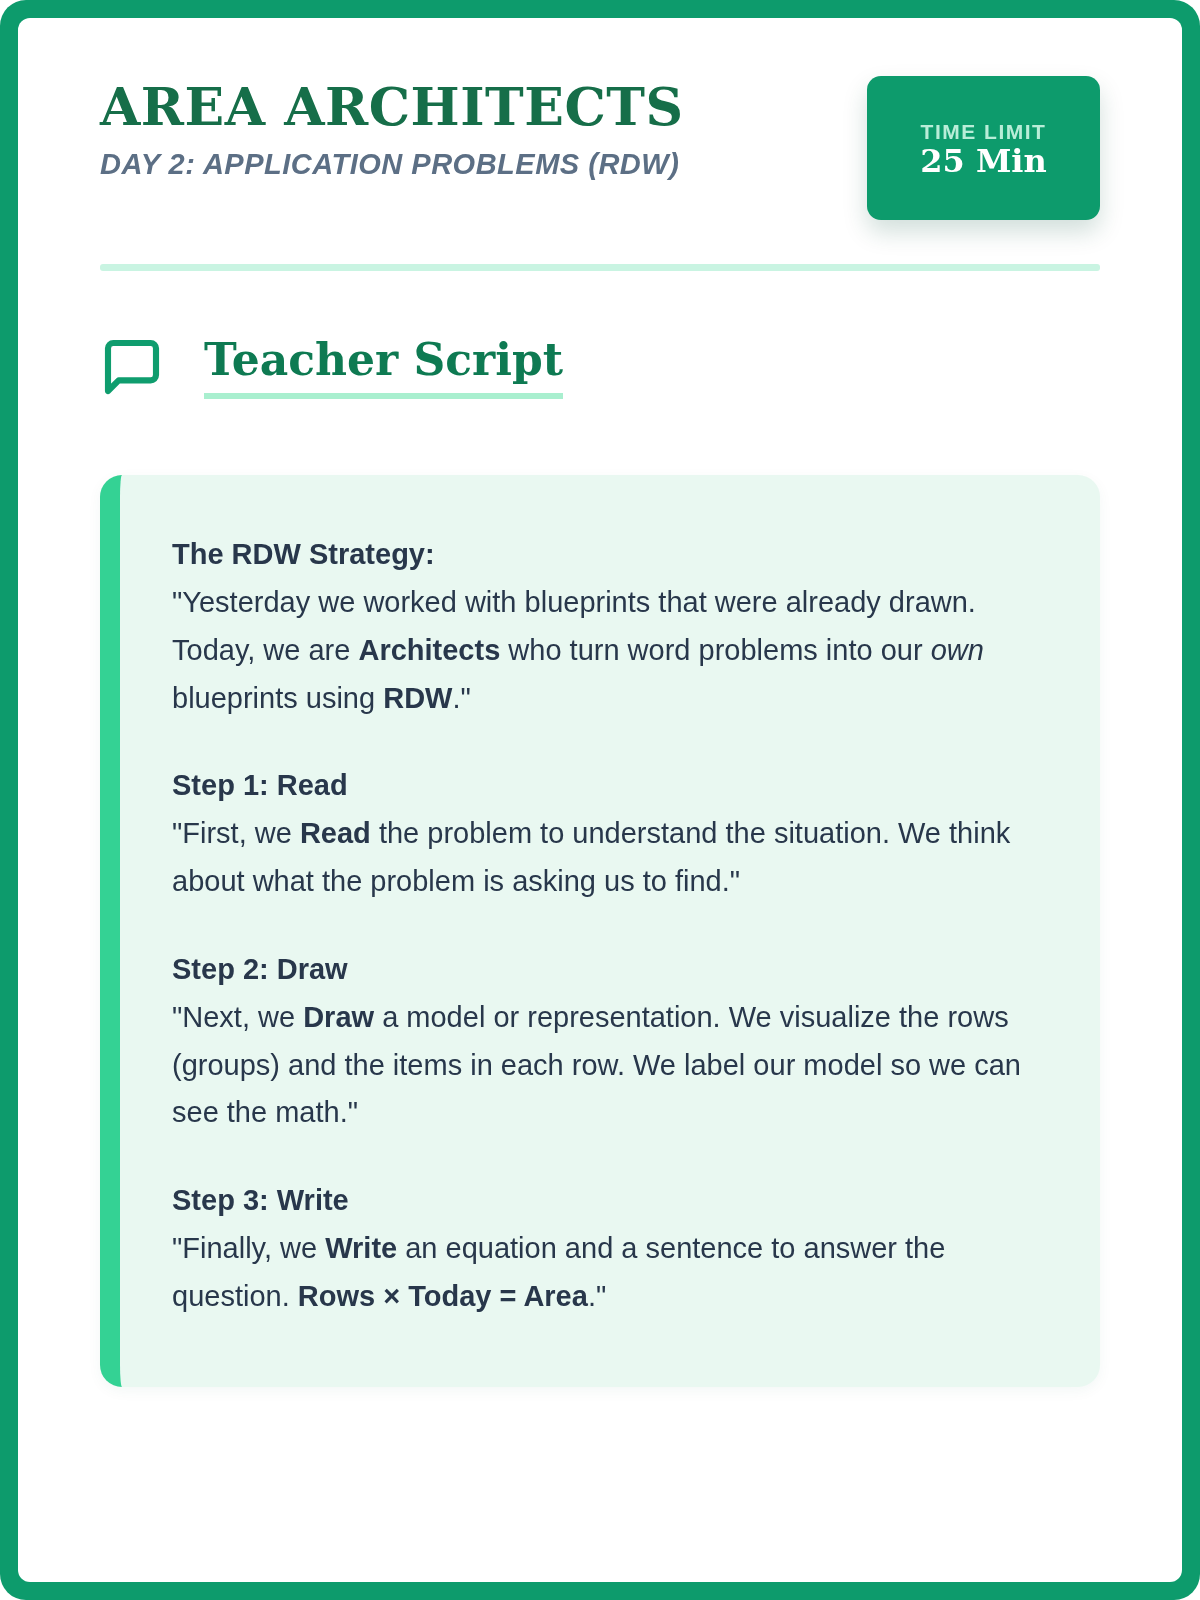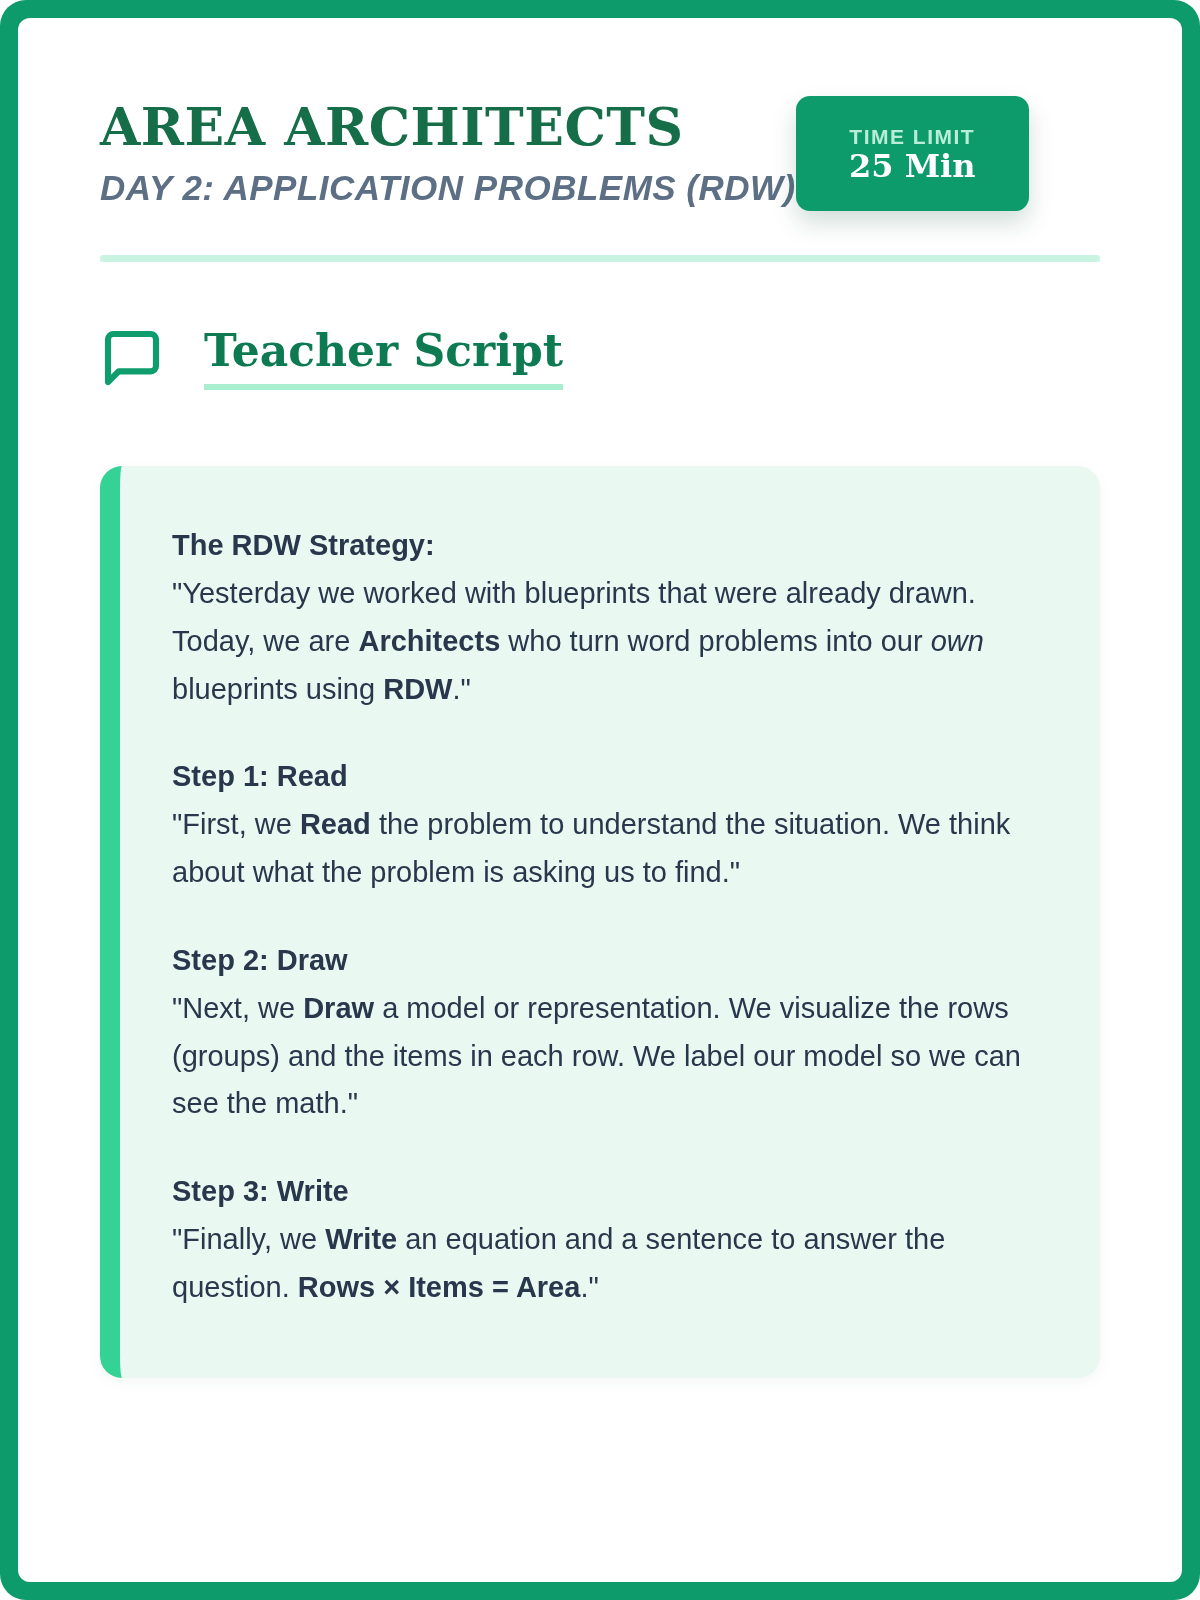--- a/index.html
+++ b/index.html
@@ -29,46 +29,46 @@
     border-radius:26px;
   }
   .card{
     position:absolute;
     top:18px;left:18px;right:18px;bottom:18px;
     background:#ffffff;
     border-radius:12px;
     padding:0 82px;
   }
   .header-row{
-    margin-top:80px;
+    margin-top:60px;
     display:flex;
-    justify-content:flex-start;
+    justify-content:space-between;
     align-items:flex-start;
   }
   .page-title{
     margin:0;
     font-family:"DejaVu Serif","Liberation Serif",serif;
     font-weight:700;
     font-size:52px;
     line-height:1.12;
     color:var(--title-green);
     letter-spacing:0.5px;
   }
   .page-subtitle{
     margin-top:12px;
-    font-size:35px;
+    font-size:29px;
     font-style:italic;
     font-weight:600;
     color:var(--subtitle-gray);
     letter-spacing:0.5px;
   }
   .badge{
     flex:0 0 auto;
     width:233px;
-    height:115px;
+    height:144px;
     background:var(--brand-green);
     border-radius:14px;
     display:flex;
     flex-direction:column;
     justify-content:center;
     align-items:center;
     gap:1px;
     box-shadow:0 12px 24px rgba(3,77,53,0.18);
     margin-top:-2px;
   }
@@ -176,18 +176,18 @@
     <div class="block-body"><span>"First, we </span><strong>Read</strong><span> the problem to understand the situation. We think about what the problem is asking us to find."</span></div>
   </div>
 
   <div class="script-block">
     <div class="block-heading">Step 2: Draw</div>
     <div class="block-body"><span>"Next, we </span><strong>Draw</strong><span> a model or representation. We visualize the rows (groups) and the items in each row. We label our model so we can see the math."</span></div>
   </div>
 
   <div class="script-block">
     <div class="block-heading">Step 3: Write</div>
-    <div class="block-body"><span>"Finally, we </span><strong>Write</strong><span> an equation and a sentence to answer the question. </span><strong>Rows × Items = Area</strong><span>."</span></div>
+    <div class="block-body"><span>"Finally, we </span><strong>Write</strong><span> an equation and a sentence to answer the question. </span><strong>Rows × Today = Area</strong><span>."</span></div>
   </div>
 </div>
 
   </div>
 </div>
 
 </body></html>

